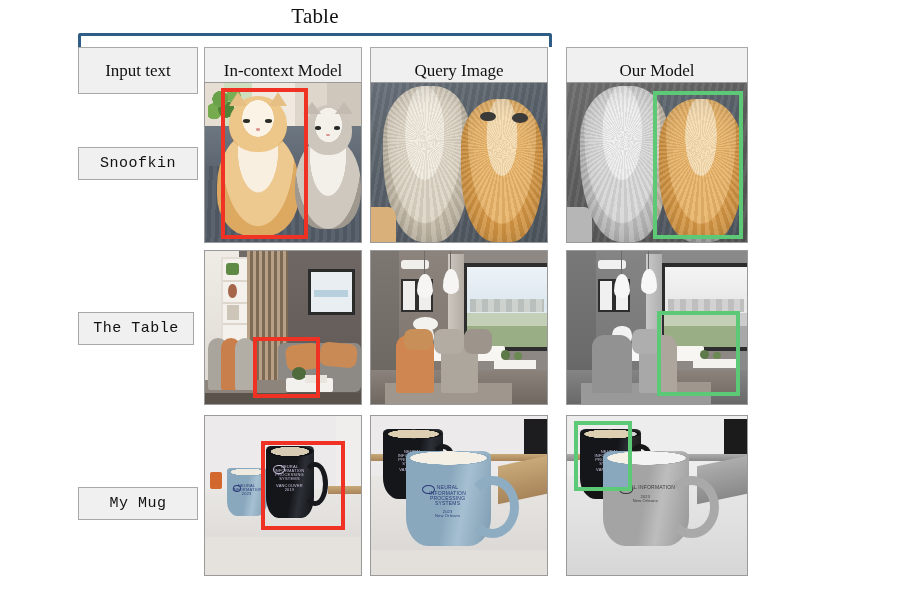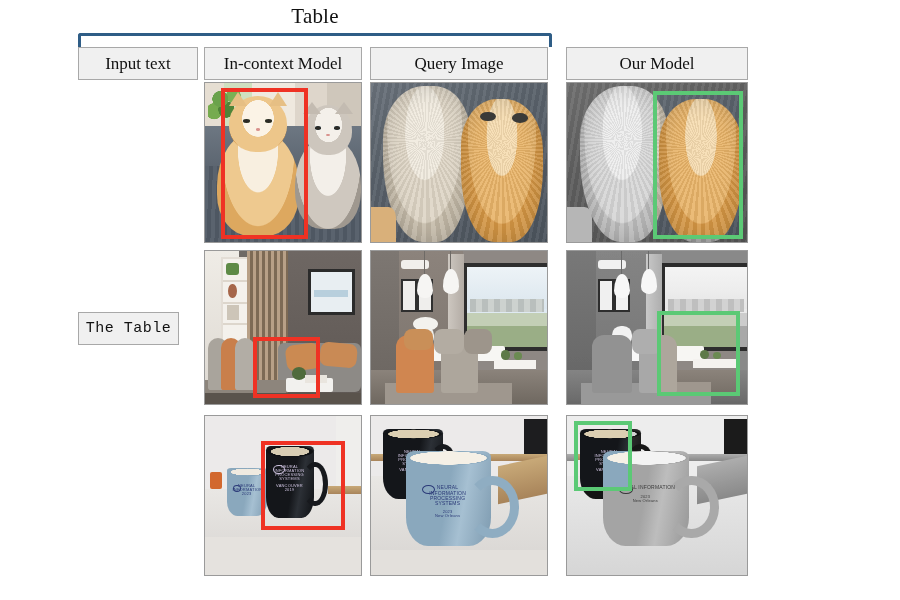--- a/index.html
+++ b/index.html
@@ -23,21 +23,21 @@
   .bracket{
     position:absolute; left:78px; top:33px; width:474px; height:14px;
     border-top:3px solid #2f5d86;
     border-left:3px solid #2f5d86;
     border-right:3px solid #2f5d86;
     box-sizing:border-box;
     border-radius:3px 3px 0 0;
   }
 
   .hdr{
-    position:absolute; top:47px; height:33px;
+    position:absolute; top:47px; height:47px;
     background:#f0f0f0; border:1px solid #a8a8a8;
     box-sizing:border-box;
     display:flex;align-items:center;justify-content:center;
     font-size:17px;color:#111;
     font-family:"Liberation Serif", serif;
   }
   .rowlabel{
     position:absolute; height:33px;
     background:#f0f0f0; border:1px solid #a8a8a8;
     box-sizing:border-box;
@@ -177,21 +177,23 @@
 <div class="figure">
 
   <div class="input-title">Table</div>
   <div class="bracket"></div>
 
   <div class="hdr" style="left:78px;width:120px;">Input text</div>
   <div class="hdr" style="left:204px;width:158px;">In-context Model</div>
   <div class="hdr" style="left:370px;width:178px;">Query Image</div>
   <div class="hdr" style="left:566px;width:182px;">Our Model</div>
 
-  <div class="rowlabel" style="left:78px;top:312px;width:101px;">The Table</div>
+  <div class="rowlabel" style="left:78px;top:147px;width:120px;">Snoofkin</div>
+  <div class="rowlabel" style="left:78px;top:312px;width:116px;">The Table</div>
+  <div class="rowlabel" style="left:78px;top:487px;width:120px;">My Mug</div>
 
   <div class="cell" style="left:204px;top:82px;width:158px;height:161px;">
     <div class="scene">
       <div class="r1a-bg"></div>
       <div class="r1a-wall"></div>
       <div class="r1a-plant"></div>
       <div class="r1a-rug"></div>
 
       <div class="cat orange" style="left:8%;top:8%;width:52%;height:88%;">
         <div class="body"></div>

